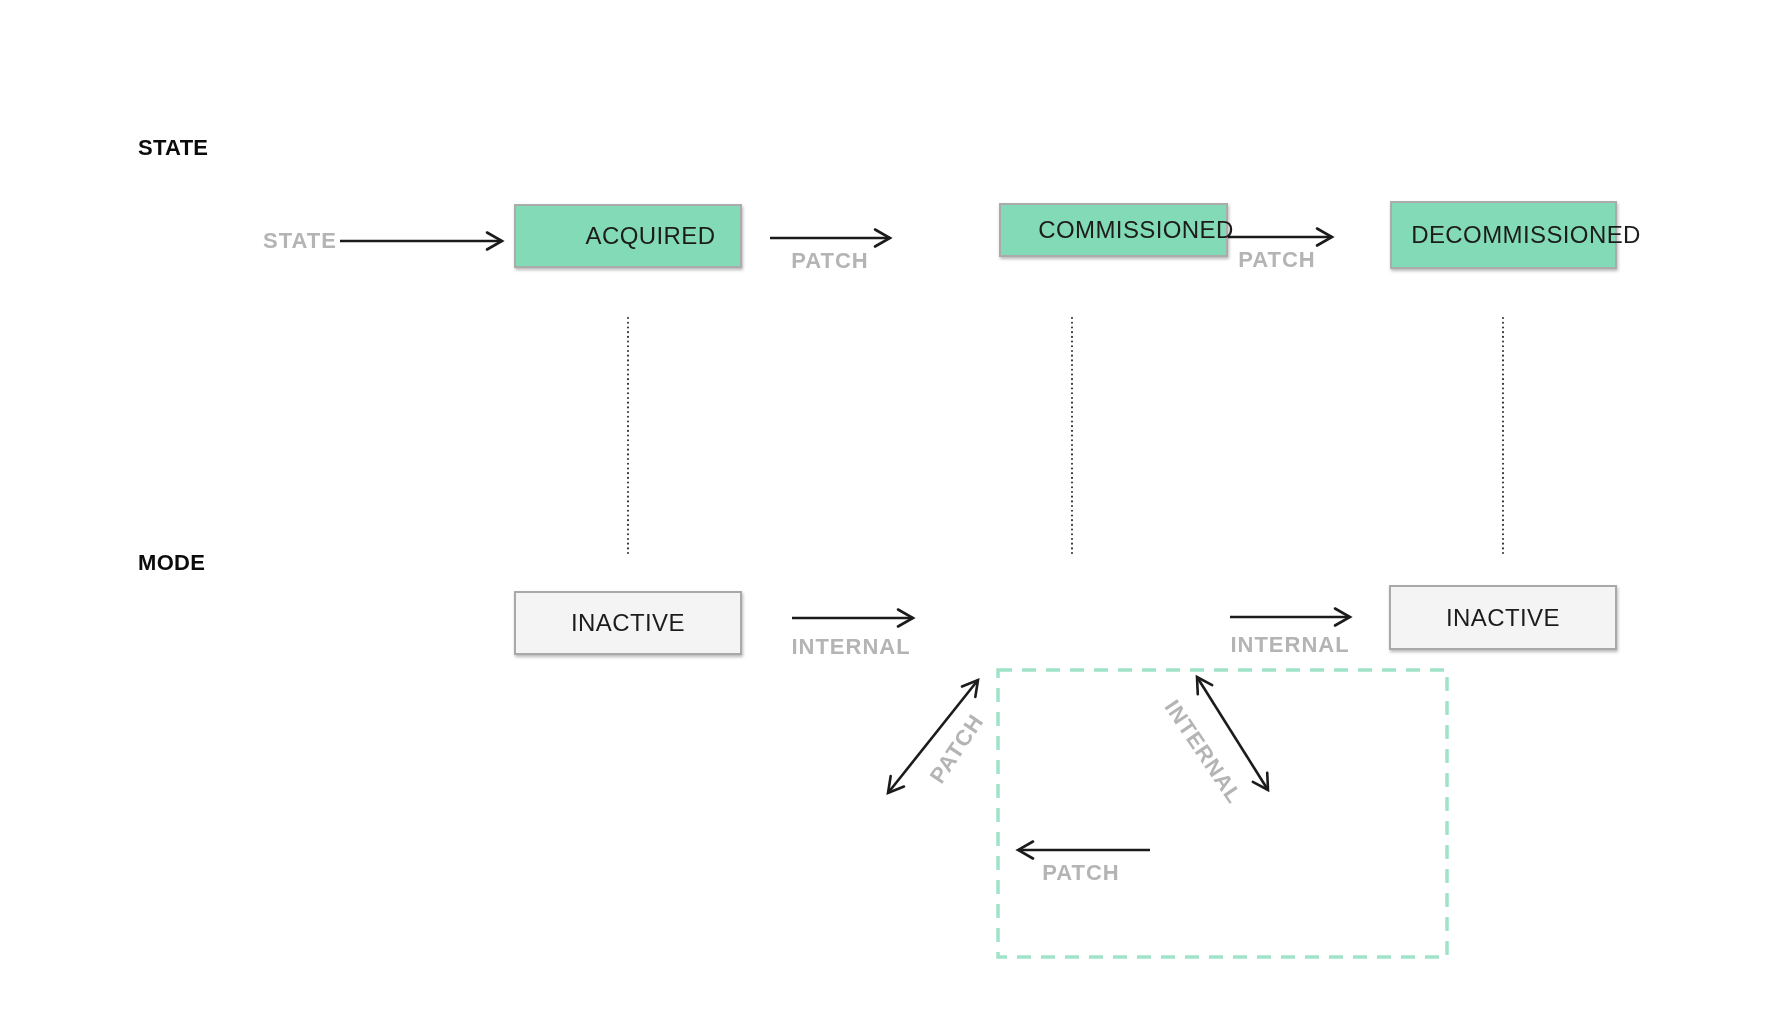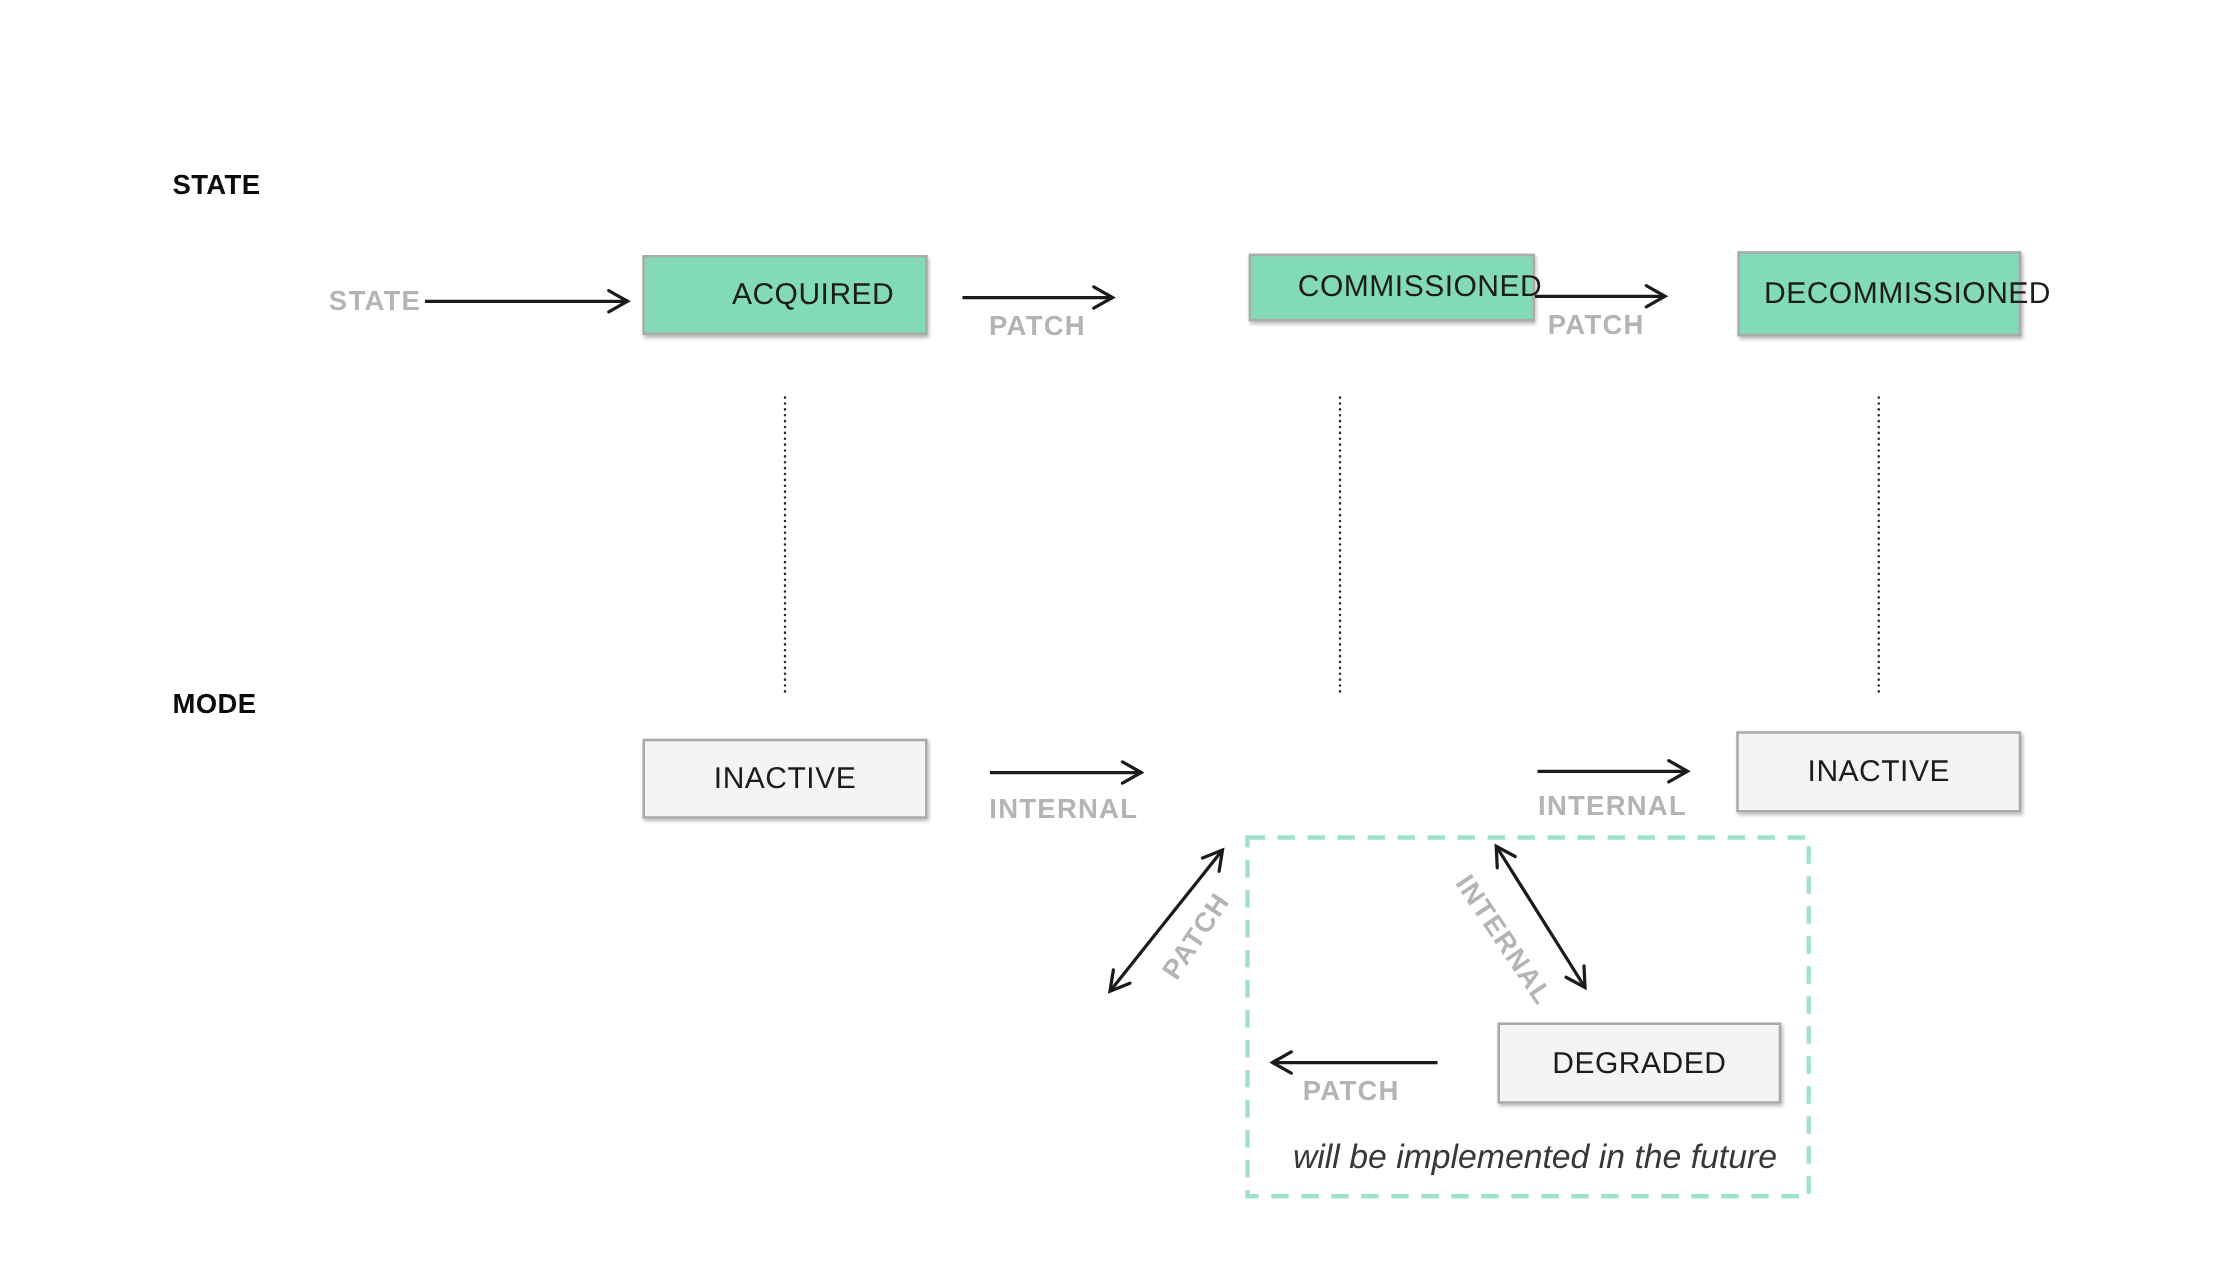--- a/index.html
+++ b/index.html
@@ -92,28 +92,26 @@
   <div class="section-label" style="left:138px; top:135px;">STATE</div>
   <div class="section-label" style="left:138px; top:550px;">MODE</div>
 
   <div class="node state" style="left:514px; top:204px; width:228px; height:64px;">ACQUIRED</div>
   <div class="node state" style="left:958px; top:203px; width:229px; height:54px;margin-left:41px;">COMMISSIONED</div>
   <div class="node state" style="left:1390px; top:201px; width:227px; height:68px;">DECOMMISSIONED</div>
 
   <div class="node mode" style="left:514px; top:591px; width:228px; height:64px;">INACTIVE</div>
   <div class="node mode" style="left:1389px; top:585px; width:228px; height:65px;">INACTIVE</div>
 
-  <div class="node mode" style="left:1198px; top:818px; width:227px; height:65px;">DEGRADED</div>
 
   <div class="edge-label" style="left:300px; top:241px;">STATE</div>
   <div class="edge-label" style="left:830px; top:261px;">PATCH</div>
   <div class="edge-label" style="left:1277px; top:260px;">PATCH</div>
 
   <div class="edge-label" style="left:851px; top:647px;">INTERNAL</div>
   <div class="edge-label" style="left:1290px; top:645px;">INTERNAL</div>
 
   <div class="edge-label rot-up" style="left:957px; top:749px;">PATCH</div>
   <div class="edge-label rot-down" style="left:1203px; top:752px;">INTERNAL</div>
   <div class="edge-label" style="left:1081px; top:873px;">PATCH</div>
 
-  <div class="future-note" style="left:1228px; top:926px;">will be implemented in the future</div>
 
 </div>
 
 </body></html>

